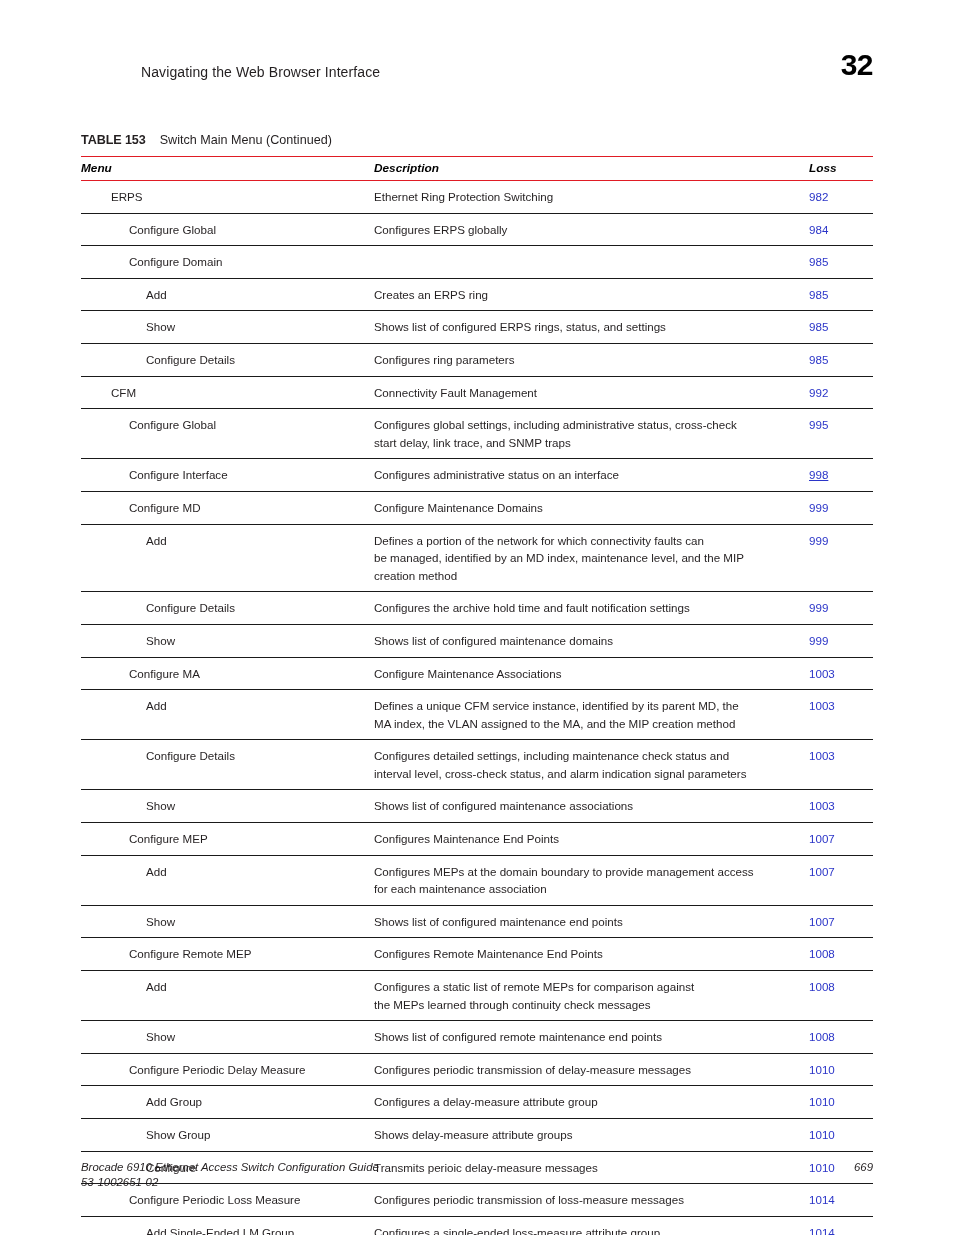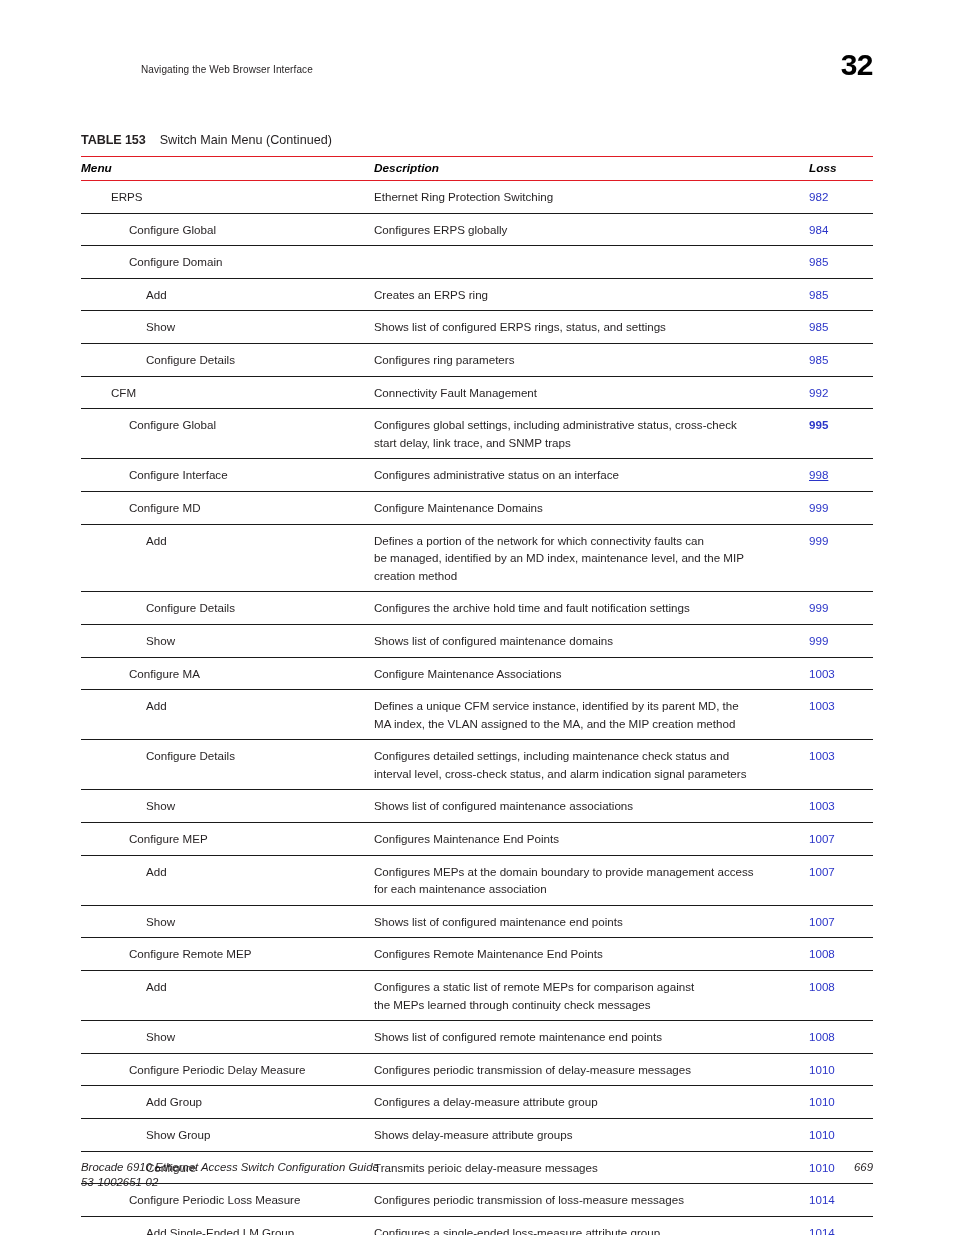--- a/index.html
+++ b/index.html
@@ -21,21 +21,21 @@
     position: absolute;
     left: 81px;
     top: 57px;
     width: 792px;
     height: 44px;
   }
   .running-header-title {
     position: absolute;
     left: 60px;
     top: 7px;
-    font-size: 10px;
+    font-size: 14px;
     color: #231f20;
     letter-spacing: 0.1px;
     white-space: nowrap;
     text-align: center;
   }
   .chapter-number {
     position: absolute;
     right: 0px;
     top: -7px;
     font-size: 30px;
@@ -215,21 +215,21 @@
           <span class="desc-line">Connectivity Fault Management</span>
         </td>
         <td class="cell-page" style="color: rgb(43, 53, 200);">992</td>
       </tr>
       <tr>
         <td class="cell-menu lvl-2">Configure Global</td>
         <td class="cell-desc">
           <span class="desc-line">Configures global settings, including administrative status, cross-check</span>
           <span class="desc-line">start delay, link trace, and SNMP traps</span>
         </td>
-        <td class="cell-page" style="color: rgb(43, 53, 200); font-weight: bold;">995</td>
+        <td class="cell-page" style="color: rgb(43, 53, 200);">995</td>
       </tr>
       <tr>
         <td class="cell-menu lvl-2">Configure Interface</td>
         <td class="cell-desc">
           <span class="desc-line">Configures administrative status on an interface</span>
         </td>
         <td class="cell-page" style="color: rgb(43, 53, 200); text-decoration: underline;">998</td>
       </tr>
       <tr>
         <td class="cell-menu lvl-2">Configure MD</td>

